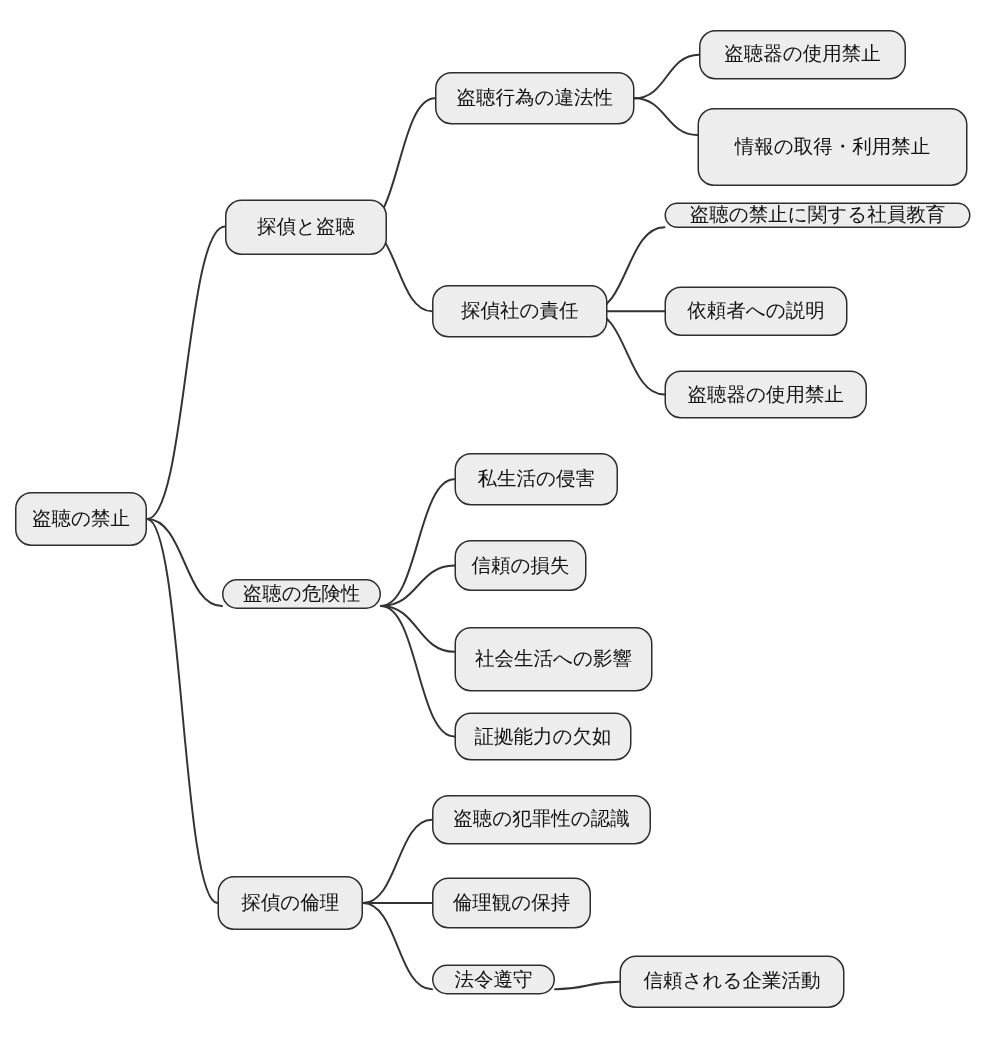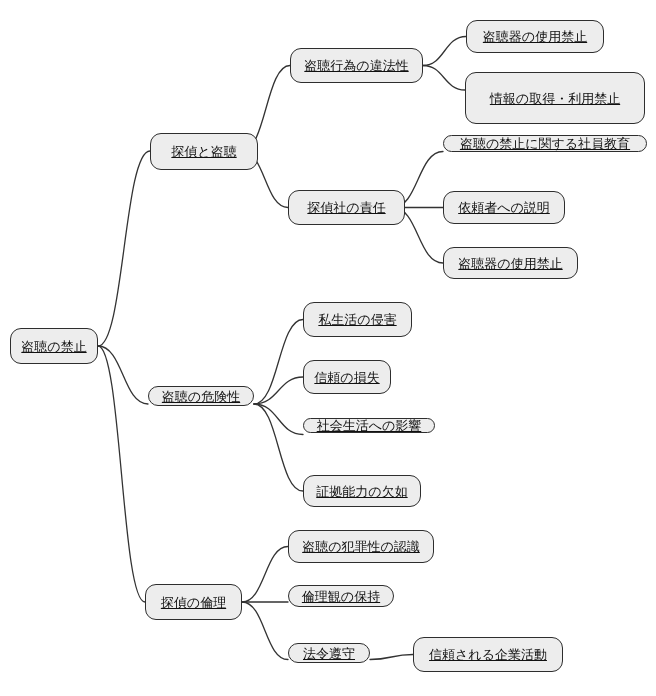--- a/index.html
+++ b/index.html
@@ -38,21 +38,20 @@
     align-items: center;
     justify-content: center;
     background: var(--node-fill);
     border: 1.6px solid var(--node-border);
     border-radius: 11px;
     color: var(--text);
     font-size: 13px;
     line-height: 1;
     white-space: nowrap;
     text-align: center;
-    text-decoration: underline;
   }
 </style>
 </head>
 <body>
 
 <div class="canvas">
 
   <svg class="edges" viewBox="0 0 656 696" xmlns="http://www.w3.org/2000/svg">
     <path d="M98,346 C124,346 124,151 150,151"></path>
     <path d="M98,346 C123,346 123,404 148,404"></path>
@@ -91,27 +90,27 @@
   <div class="node" style="left:443px;top:191px;width:122px;height:33px">依頼者への説明</div>
 
   <div class="node" style="left:443px;top:247px;width:135px;height:32px">盗聴器の使用禁止</div>
 
   <div class="node" style="left:148px;top:386px;width:106px;height:20px">盗聴の危険性</div>
 
   <div class="node" style="left:303px;top:302px;width:109px;height:35px">私生活の侵害</div>
 
   <div class="node" style="left:303px;top:360px;width:88px;height:34px">信頼の損失</div>
 
-  <div class="node" style="left:303px;top:418px;width:132px;height:15px">社会生活への影響</div>
+  <div class="node" style="left:303px;top:418px;width:132px;height:43px">社会生活への影響</div>
 
   <div class="node" style="left:303px;top:475px;width:118px;height:32px">証拠能力の欠如</div>
 
   <div class="node" style="left:145px;top:584px;width:97px;height:36px">探偵の倫理</div>
 
   <div class="node" style="left:288px;top:530px;width:146px;height:33px">盗聴の犯罪性の認識</div>
 
-  <div class="node" style="left:288px;top:585px;width:106px;height:22px">倫理観の保持</div>
+  <div class="node" style="left:288px;top:585px;width:106px;height:34px">倫理観の保持</div>
 
   <div class="node" style="left:288px;top:643px;width:82px;height:20px">法令遵守</div>
 
   <div class="node" style="left:413px;top:637px;width:150px;height:35px">信頼される企業活動</div>
 
 </div>
 
 </body></html>

